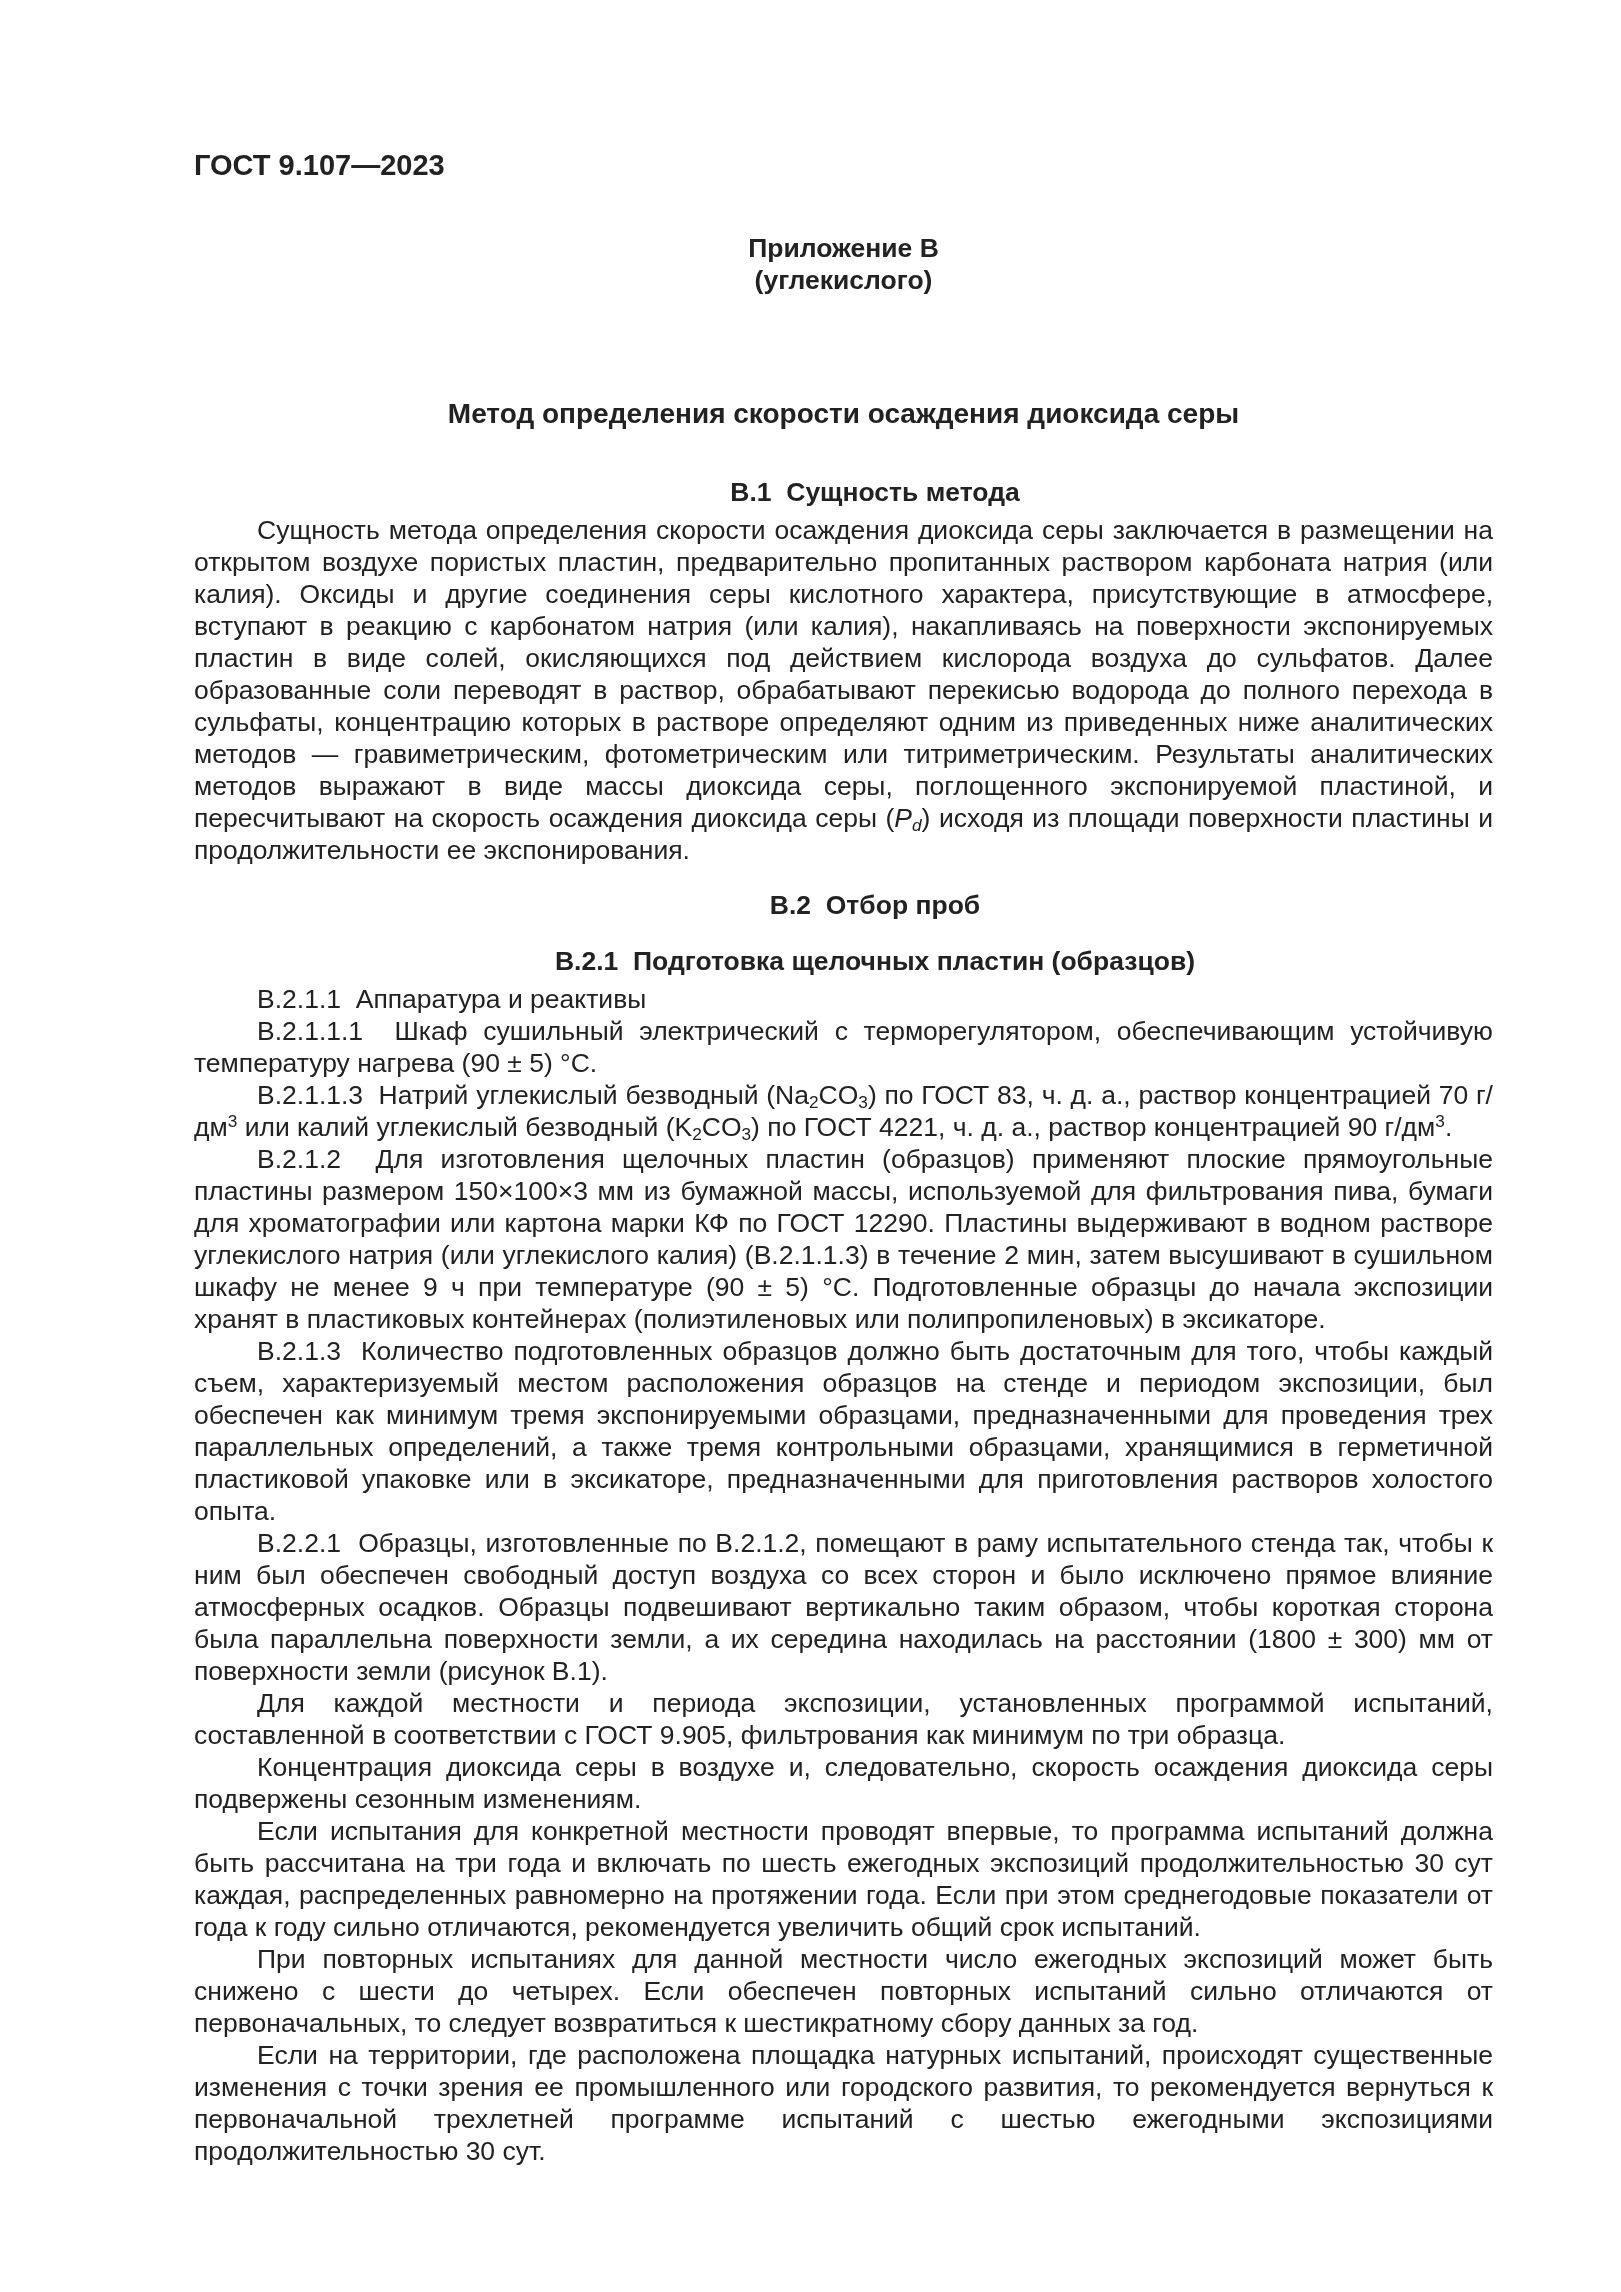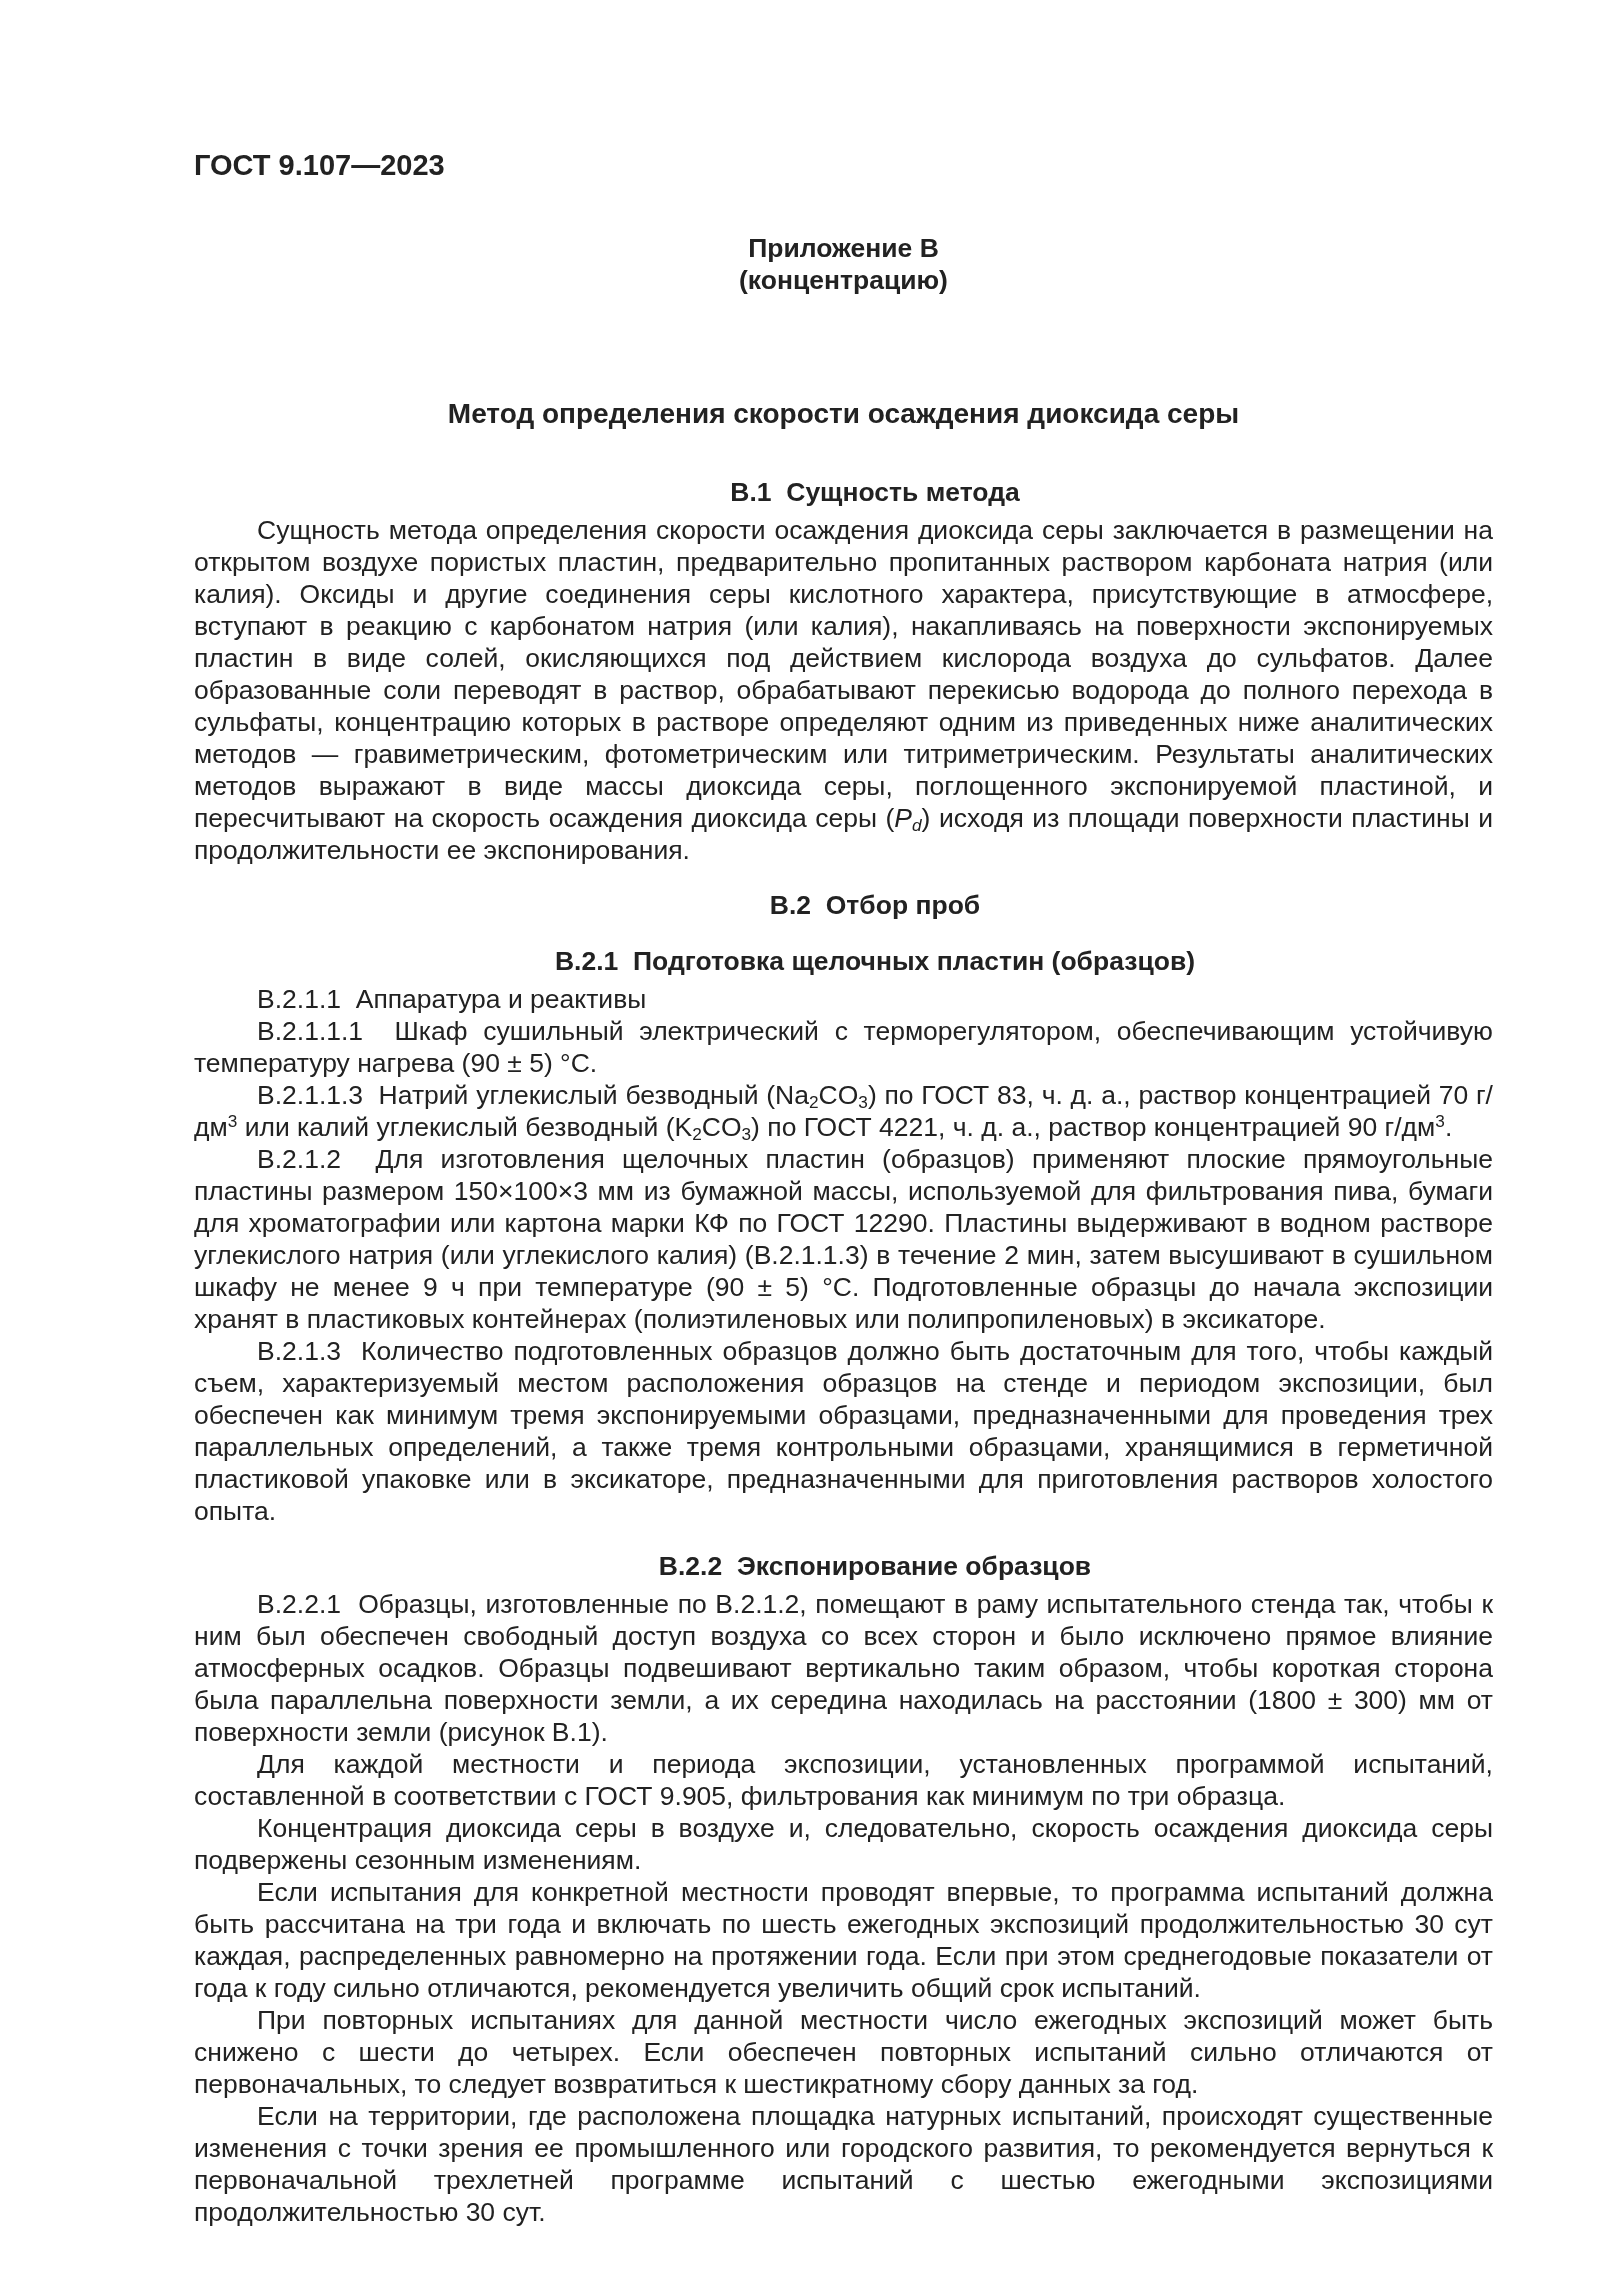--- a/index.html
+++ b/index.html
@@ -59,35 +59,34 @@
   sup { vertical-align: 0.5em; }
 </style>
 </head>
 <body>
 
 <div class="page">
   <div class="doc-header">ГОСТ 9.107—2023</div>
 
   <div class="appendix-label">Приложение В</div>
 
-  <div class="appendix-type">(концентрацию)</div>
+  <div class="appendix-type">(углекислого)</div>
 
   <div class="doc-title">Метод определения скорости осаждения диоксида серы</div>
 
   <div class="doc-body">
       <div class="heading"><span>В.1&nbsp; Сущность метода</span></div>
       <div class="paragraph"><span>Сущность метода определения скорости осаждения диоксида серы заключается в размещении на открытом воздухе пористых пластин, предварительно пропитанных раствором карбоната натрия (или калия). Оксиды и другие соединения серы кислотного характера, присутствующие в атмосфере, вступают в реакцию с карбонатом натрия (или калия), накапливаясь на поверхности экспонируемых пластин в виде солей, окисляющихся под действием кислорода воздуха до сульфатов. Далее образованные соли переводят в раствор, обрабатывают перекисью водорода до полного перехода в сульфаты, концентрацию которых в растворе определяют одним из приведенных ниже аналитических методов — гравиметрическим, фотометрическим или титриметрическим. Результаты аналитических методов выражают в виде массы диоксида серы, поглощенного экспонируемой пластиной, и пересчитывают на скорость осаждения диоксида серы (</span><i>P</i><sub><i>d</i></sub><span>) исходя из площади поверхности пластины и продолжительности ее экспонирования.</span></div>
       <div class="heading"><span>В.2&nbsp; Отбор проб</span></div>
       <div class="heading"><span>В.2.1&nbsp; Подготовка щелочных пластин (образцов)</span></div>
       <div class="paragraph"><span>В.2.1.1&nbsp; Аппаратура и реактивы</span></div>
       <div class="paragraph"><span>В.2.1.1.1&nbsp; Шкаф сушильный электрический с терморегулятором, обеспечивающим устойчивую температуру нагрева (90 ± 5) °С.</span></div>
       <div class="paragraph"><span>В.2.1.1.3&nbsp; Натрий углекислый безводный (Na</span><sub>2</sub><span>CO</span><sub>3</sub><span>) по ГОСТ 83, ч. д. а., раствор концентрацией 70 г/дм</span><sup>3</sup><span> или калий углекислый безводный (K</span><sub>2</sub><span>CO</span><sub>3</sub><span>) по ГОСТ 4221, ч. д. а., раствор концентрацией 90 г/дм</span><sup>3</sup><span>.</span></div>
       <div class="paragraph"><span>В.2.1.2&nbsp; Для изготовления щелочных пластин (образцов) применяют плоские прямоугольные пластины размером 150×100×3 мм из бумажной массы, используемой для фильтрования пива, бумаги для хроматографии или картона марки КФ по ГОСТ 12290. Пластины выдерживают в водном растворе углекислого натрия (или углекислого калия) (В.2.1.1.3)  в  течение 2 мин,  затем  высушивают  в  сушильном  шкафу  не  менее 9 ч при температуре (90 ± 5) °С. Подготовленные образцы до начала экспозиции хранят в пластиковых контейнерах (полиэтиленовых или полипропиленовых) в эксикаторе.</span></div>
       <div class="paragraph"><span>В.2.1.3&nbsp; Количество подготовленных образцов должно быть достаточным для того, чтобы каждый съем, характеризуемый местом расположения образцов на стенде и периодом экспозиции, был обеспечен как минимум тремя экспонируемыми образцами, предназначенными для проведения трех параллельных определений, а также тремя контрольными образцами, хранящимися в герметичной пластиковой упаковке или в эксикаторе, предназначенными для приготовления растворов холостого опыта.</span></div>
-      <div class="heading"><span>В.2.2&nbsp; Экспонирование образцов</span></div>
       <div class="paragraph"><span>В.2.2.1&nbsp; Образцы, изготовленные по В.2.1.2, помещают в раму испытательного стенда так, чтобы к ним был обеспечен свободный доступ воздуха со всех сторон и было исключено прямое влияние атмосферных осадков. Образцы подвешивают вертикально таким образом, чтобы короткая сторона была параллельна поверхности земли, а их середина находилась на расстоянии (1800 ± 300) мм от поверхности земли (рисунок В.1).</span></div>
       <div class="paragraph"><span>Для каждой местности и периода экспозиции, установленных программой испытаний, составленной в соответствии с ГОСТ 9.905, фильтрования как минимум по три образца.</span></div>
       <div class="paragraph"><span>Концентрация диоксида серы в воздухе и, следовательно, скорость осаждения диоксида серы подвержены сезонным изменениям.</span></div>
       <div class="paragraph"><span>Если испытания для конкретной местности проводят впервые, то программа испытаний должна быть рассчитана на три года и включать по шесть ежегодных экспозиций продолжительностью 30 сут каждая, распределенных равномерно на протяжении года. Если при этом среднегодовые показатели от года к году сильно отличаются, рекомендуется увеличить общий срок испытаний.</span></div>
       <div class="paragraph"><span>При повторных испытаниях для данной местности число ежегодных экспозиций может быть снижено с шести до четырех. Если обеспечен повторных испытаний сильно отличаются от первоначальных, то следует возвратиться к шестикратному сбору данных за год.</span></div>
       <div class="paragraph"><span>Если на территории, где расположена площадка натурных испытаний, происходят существенные изменения с точки зрения ее промышленного или городского развития, то рекомендуется вернуться к первоначальной трехлетней программе испытаний с шестью ежегодными экспозициями продолжительностью 30 сут.</span></div>
     </div>
 
 </div>
 

